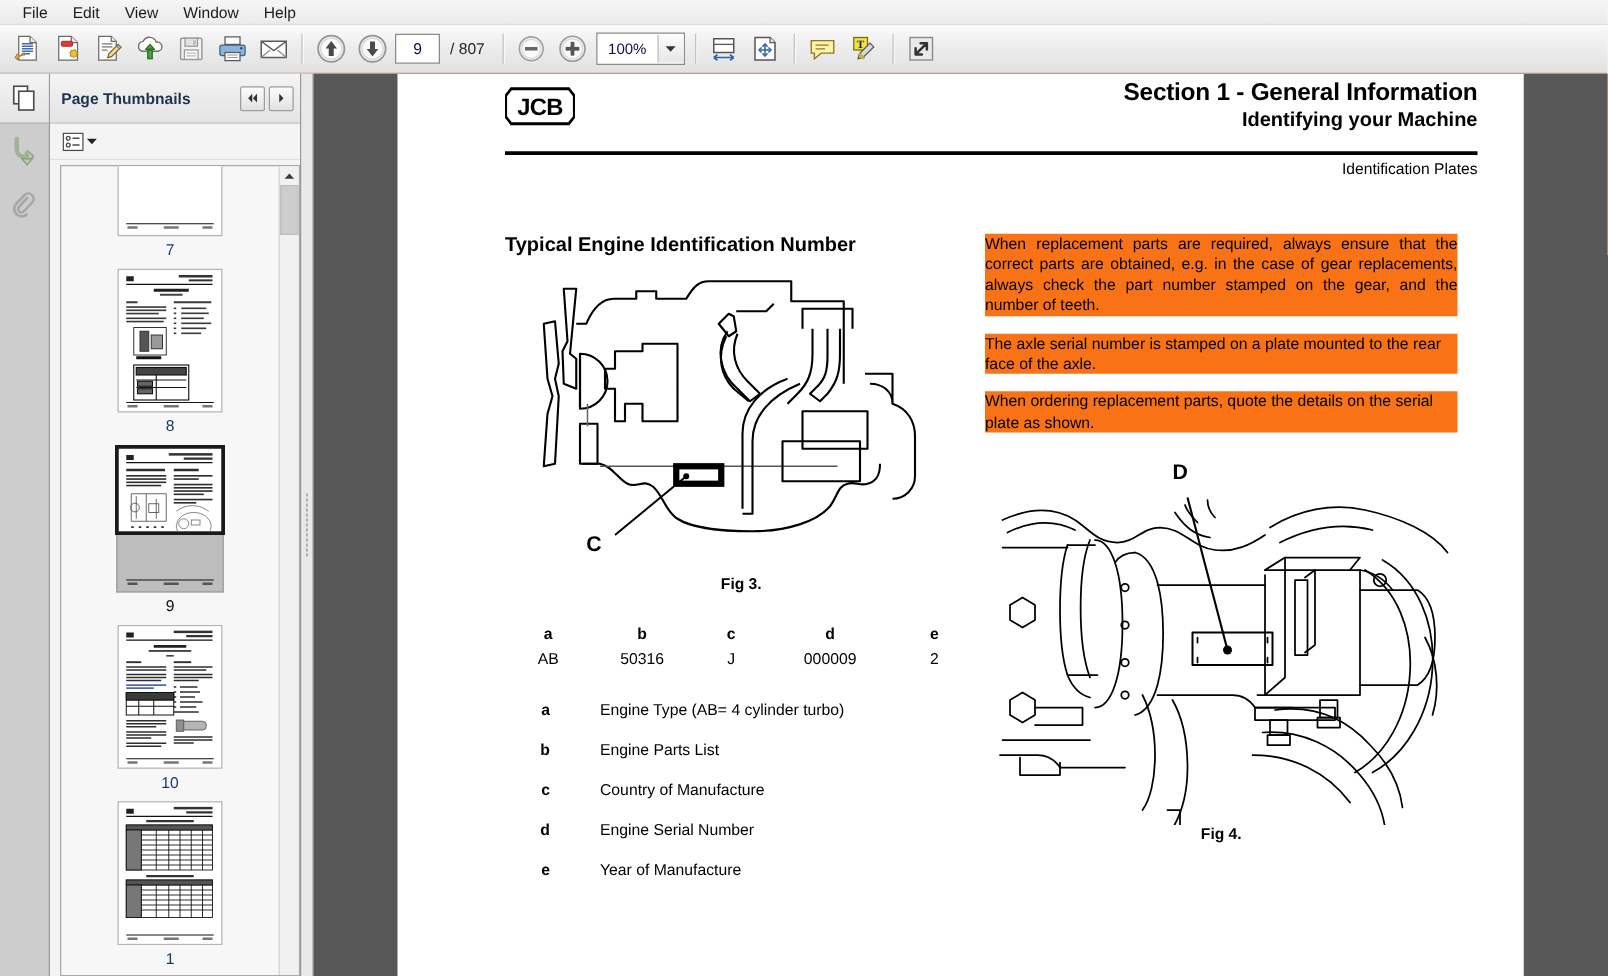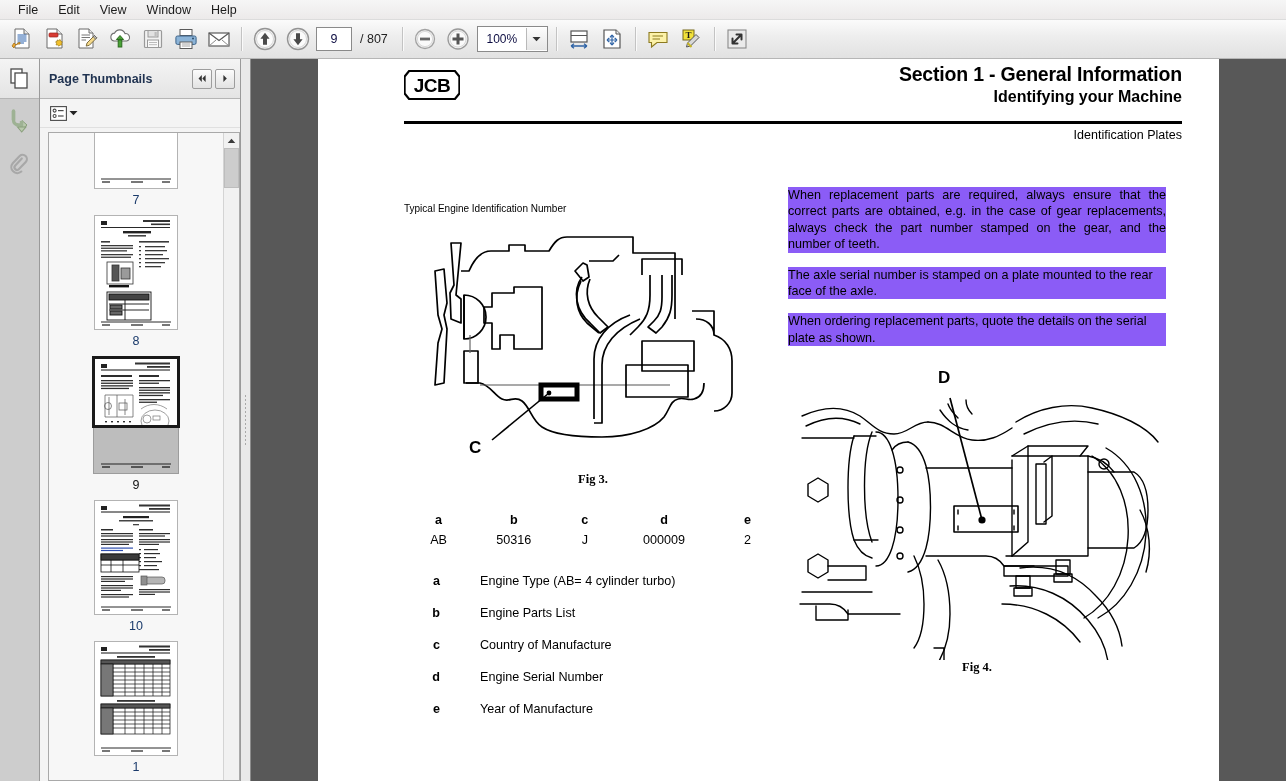--- a/index.html
+++ b/index.html
@@ -43,21 +43,21 @@
     display:flex;align-items:center;height:24px;border:1px solid #8a8a8a;background:#fff;margin:0 2px;
   }
   .zoomval{width:48px;text-align:center;font-size:12px;color:#0d0d42;}
   .zoomarrow{
     width:20px;height:22px;border-left:1px solid #b9b9b9;
     background:linear-gradient(#fcfcfc,#e6e6e6);
     display:flex;align-items:center;justify-content:center;cursor:default;
   }
 
   
-  .body{flex:1 1 auto;display:flex;min-height:0;background:#8b5cf6;}
+  .body{flex:1 1 auto;display:flex;min-height:0;background:#f97316;}
 
   
   .rail{
     width:39px;flex:0 0 39px;background:#cdcdcd;
     border-right:1px solid #9a9a9a;display:flex;flex-direction:column;align-items:center;
   }
   .rail-top{
     height:39px;width:100%;background:linear-gradient(#f4f4f4,#e4e4e4);
     border-bottom:1px solid #b5b5b5;display:flex;align-items:center;justify-content:center;
   }
@@ -138,25 +138,25 @@
     font-size:16px;font-weight:bold;line-height:20px;color:#000;
   }
   .hdr-rule{position:absolute;left:86px;right:37px;top:62px;height:3px;background:#000;}
   .hdr-plates{
     position:absolute;right:37px;top:69px;font-size:12.5px;color:#000;text-align:right;
   }
 
   .col{position:absolute;top:128px;width:378px;}
   .col-left{left:86px;}
   .col-right{left:470px;}
-  h2.sec{font-size:10px;font-weight:normal;margin:12px 0 14px;line-height:20px;}
+  h2.sec{font-size:16px;font-weight:bold;margin:0 0 14px;line-height:20px;}
   p.body{font-size:12.6px;line-height:16.4px;margin:0 0 14px;text-align:justify;}
   p.body.nj{text-align:left;}
 
-  .figcap{font-size:12.5px;font-weight:bold;text-align:center;margin-top:4px;font-family:Liberation Serif, serif;}
+  .figcap{font-size:12.5px;font-weight:bold;text-align:center;margin-top:4px;}
 
   .codetable{margin-top:22px;width:100%;}
   .codetable td{font-size:12.6px;padding:2px 0;}
   .codetable .hdrc{font-weight:bold;text-align:center;}
   .codetable .valc{text-align:center;}
 
   .keylist{margin-top:22px;}
   .keyrow{display:flex;margin-bottom:16px;font-size:12.6px;line-height:16px;}
   .keyrow .k{width:36px;font-weight:bold;text-align:right;padding-right:18px;flex:0 0 36px;}
   .keyrow .v{flex:1;margin-left:22px;}

